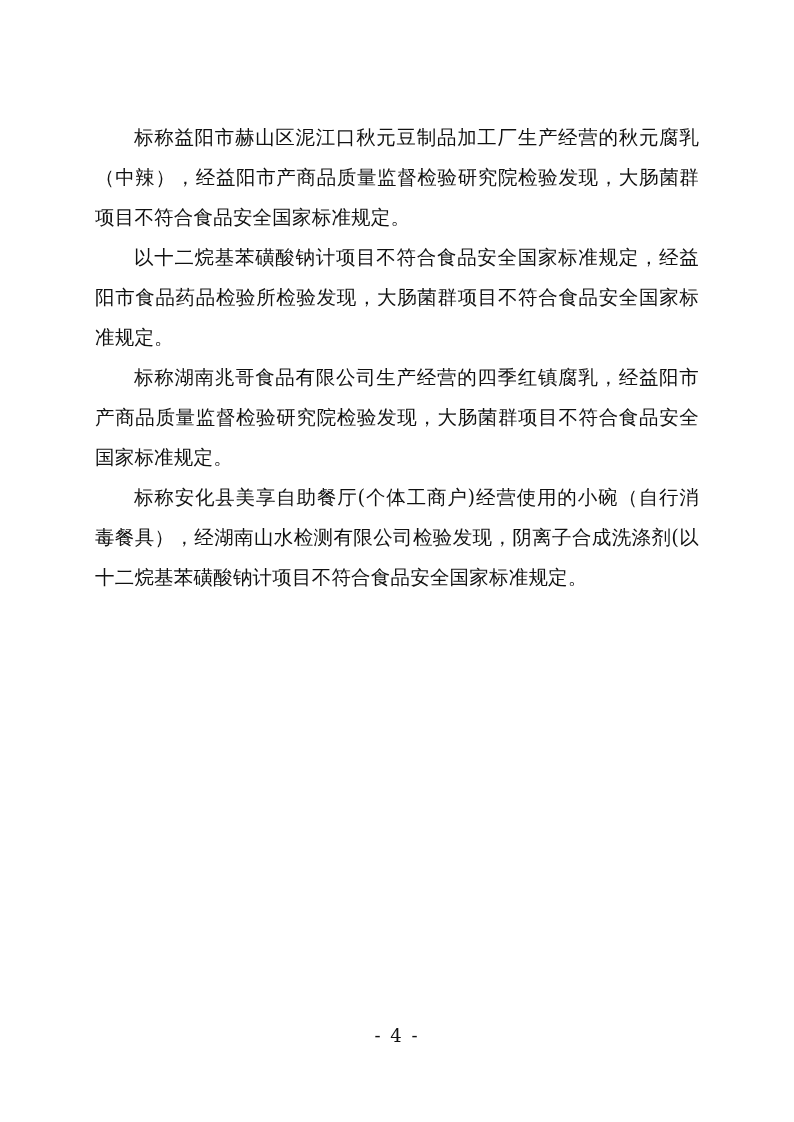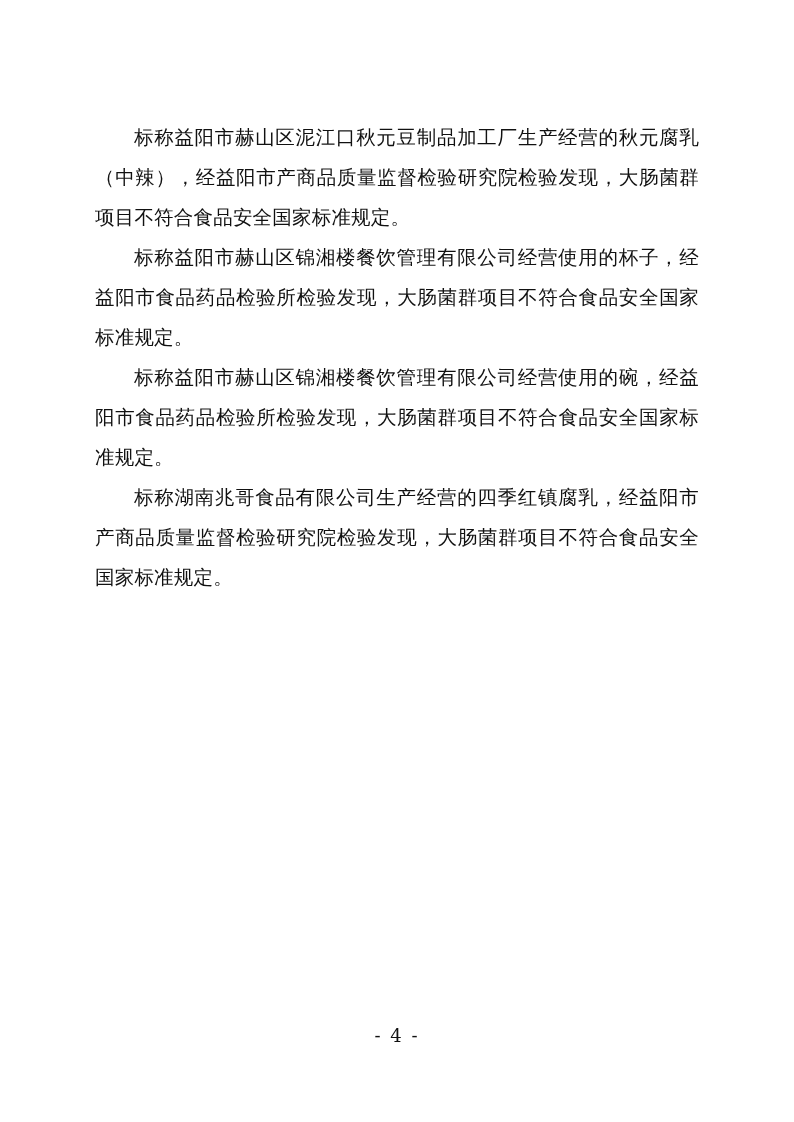--- a/index.html
+++ b/index.html
@@ -50,19 +50,19 @@
     color: #111111;
     font-family: "DejaVu Serif", "Liberation Serif", serif;
   }
 </style>
 </head>
 <body>
 
 <div class="page">
   <div class="body-text">
     <p class="para">标称益阳市赫山区泥江口秋元豆制品加工厂生产经营的秋元腐乳（中辣），经益阳市产商品质量监督检验研究院检验发现，大肠菌群项目不符合食品安全国家标准规定。</p>
-    <p class="para">标称益阳市赫山区锦湘楼餐饮管理有限公司经营使用的杯子，经益阳市食品药品检验所检验发现，大肠菌群项目不符合食品安全国家标准规定。</p>
-    <p class="para">标称益阳市赫山区锦湘楼餐饮管理有限公司经营使用的碗，经益阳市食品药品检验所检验发现，大肠菌群项目不符合食品安全国家标准规定。</p>
+    <p class="para">以十二烷基苯磺酸钠计项目不符合食品安全国家标准规定，经益阳市食品药品检验所检验发现，大肠菌群项目不符合食品安全国家标准规定。</p>
     <p class="para">标称湖南兆哥食品有限公司生产经营的四季红镇腐乳，经益阳市产商品质量监督检验研究院检验发现，大肠菌群项目不符合食品安全国家标准规定。</p>
+    <p class="para">标称安化县美享自助餐厅(个体工商户)经营使用的小碗（自行消毒餐具），经湖南山水检测有限公司检验发现，阴离子合成洗涤剂(以十二烷基苯磺酸钠计项目不符合食品安全国家标准规定。</p>
   </div>
 </div>
 
 <div class="footer">- 4 -</div>
 
 </body></html>

